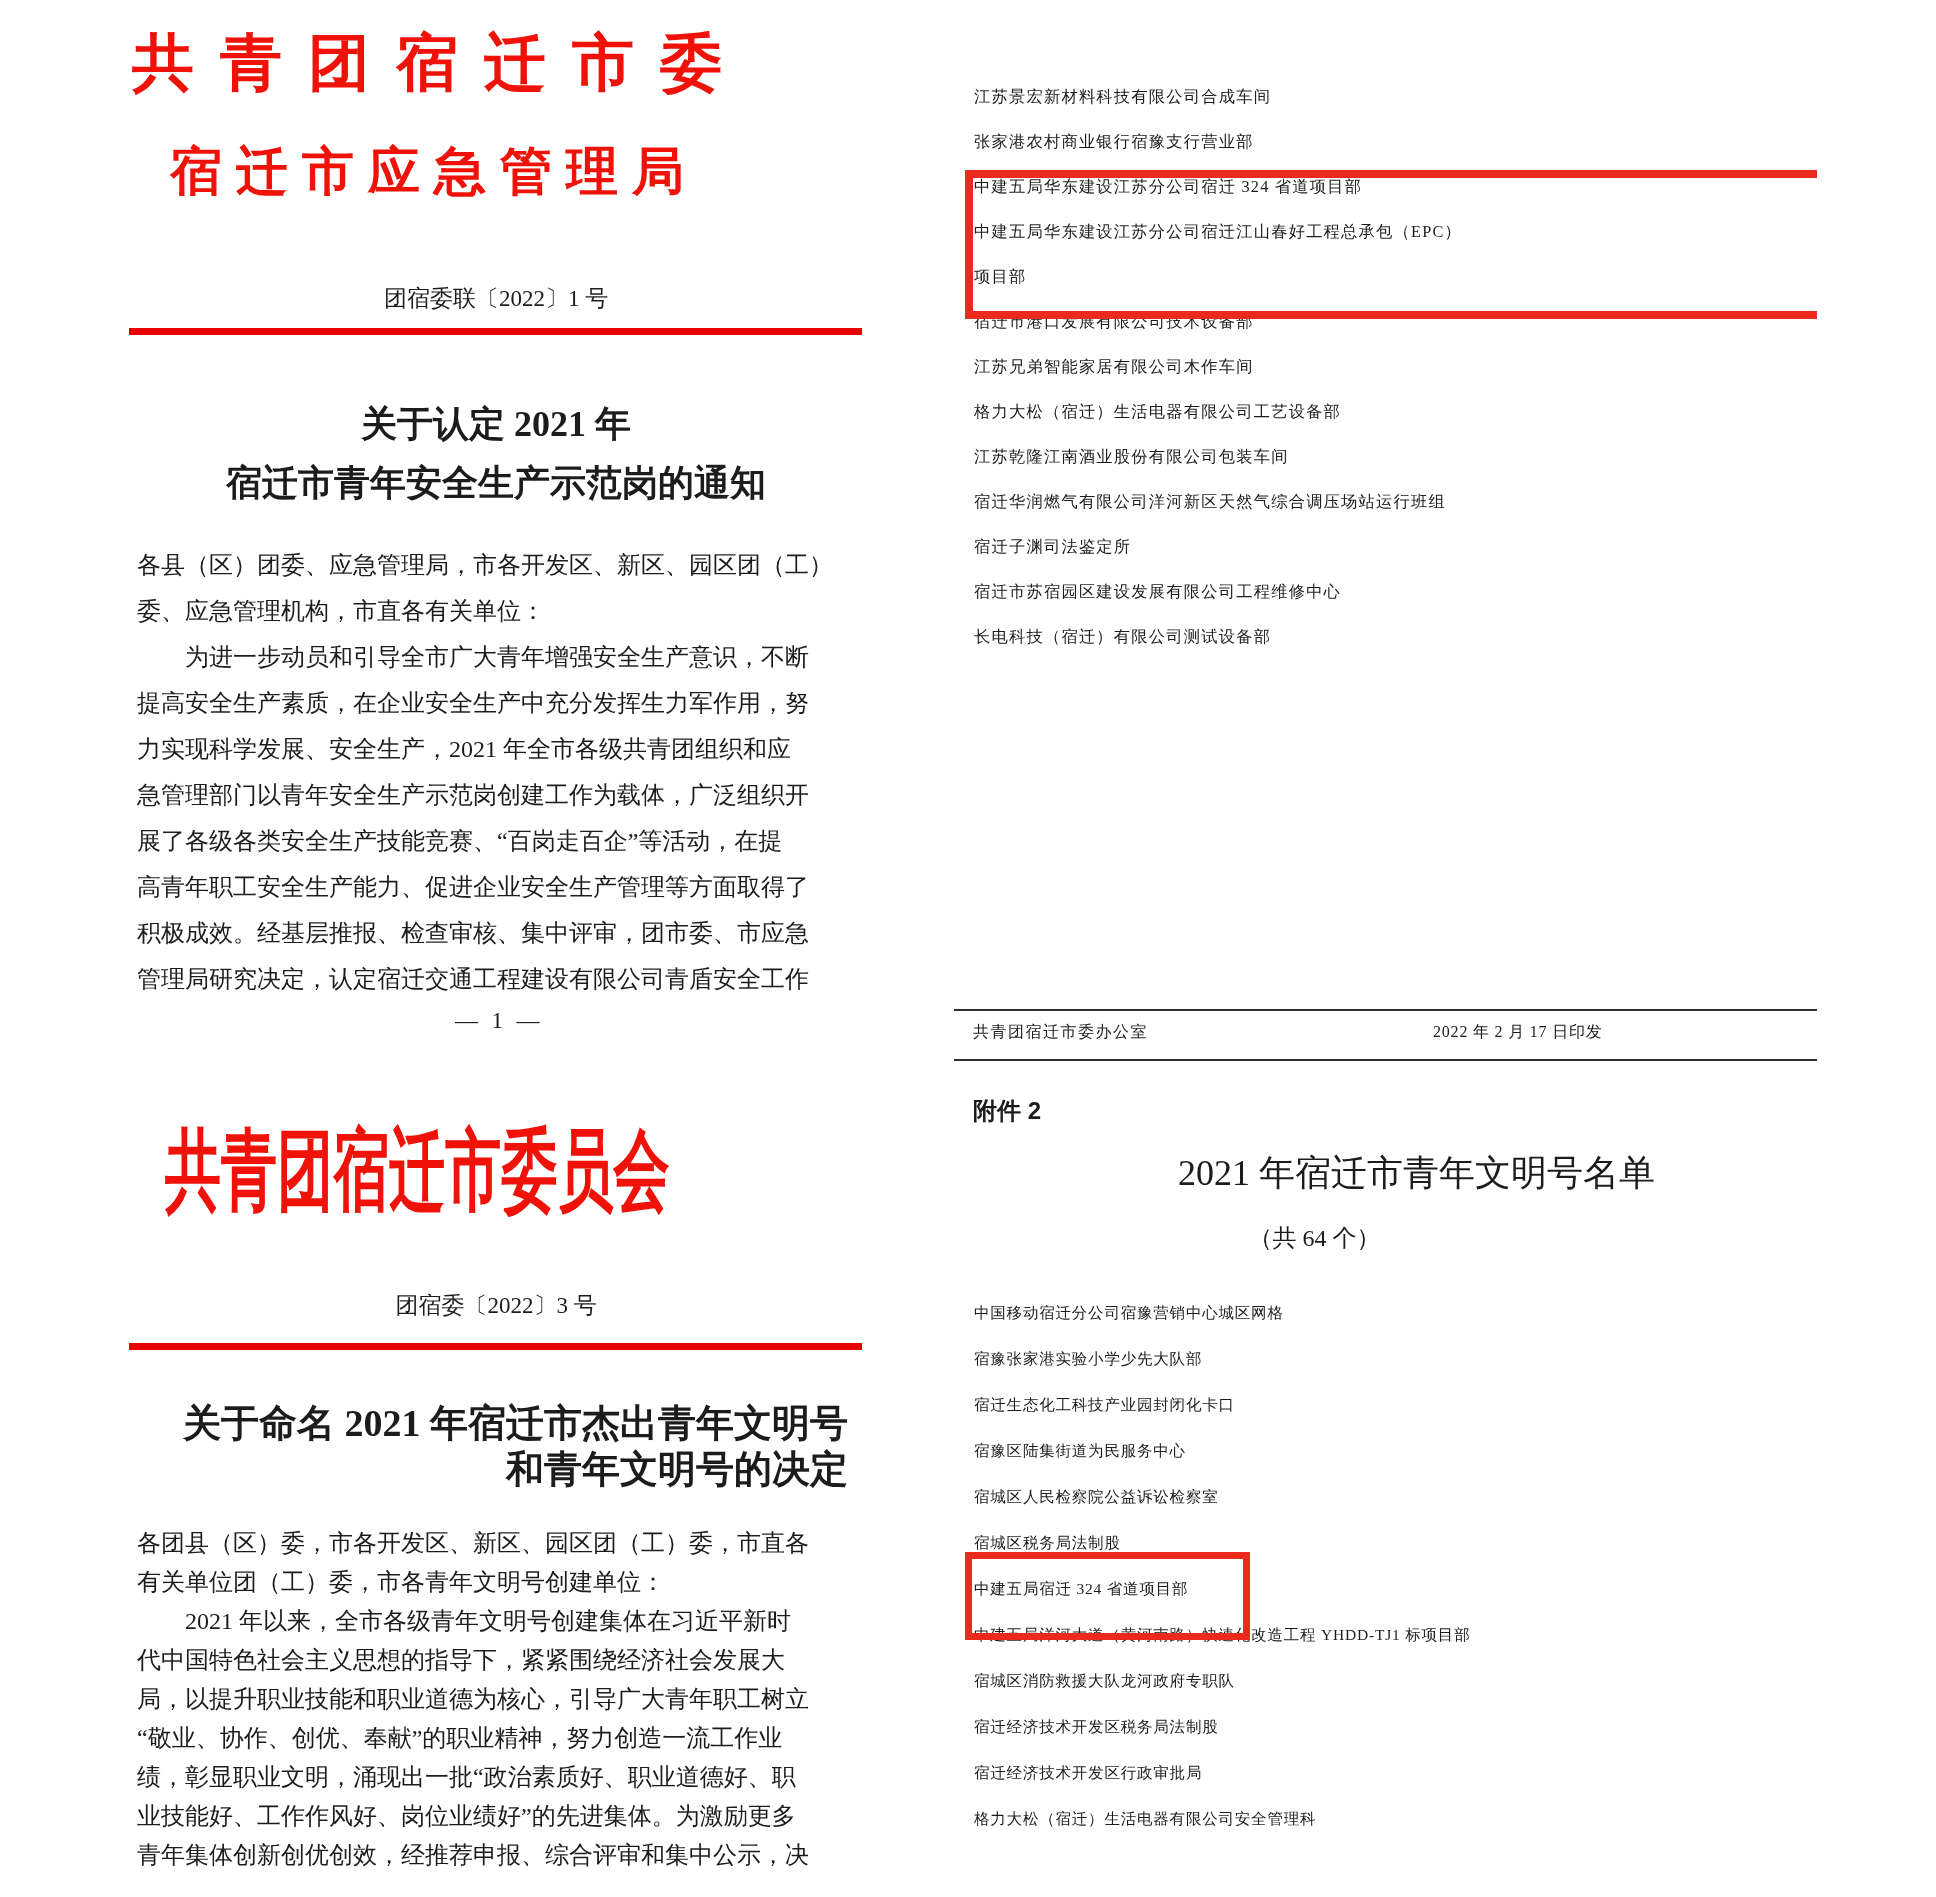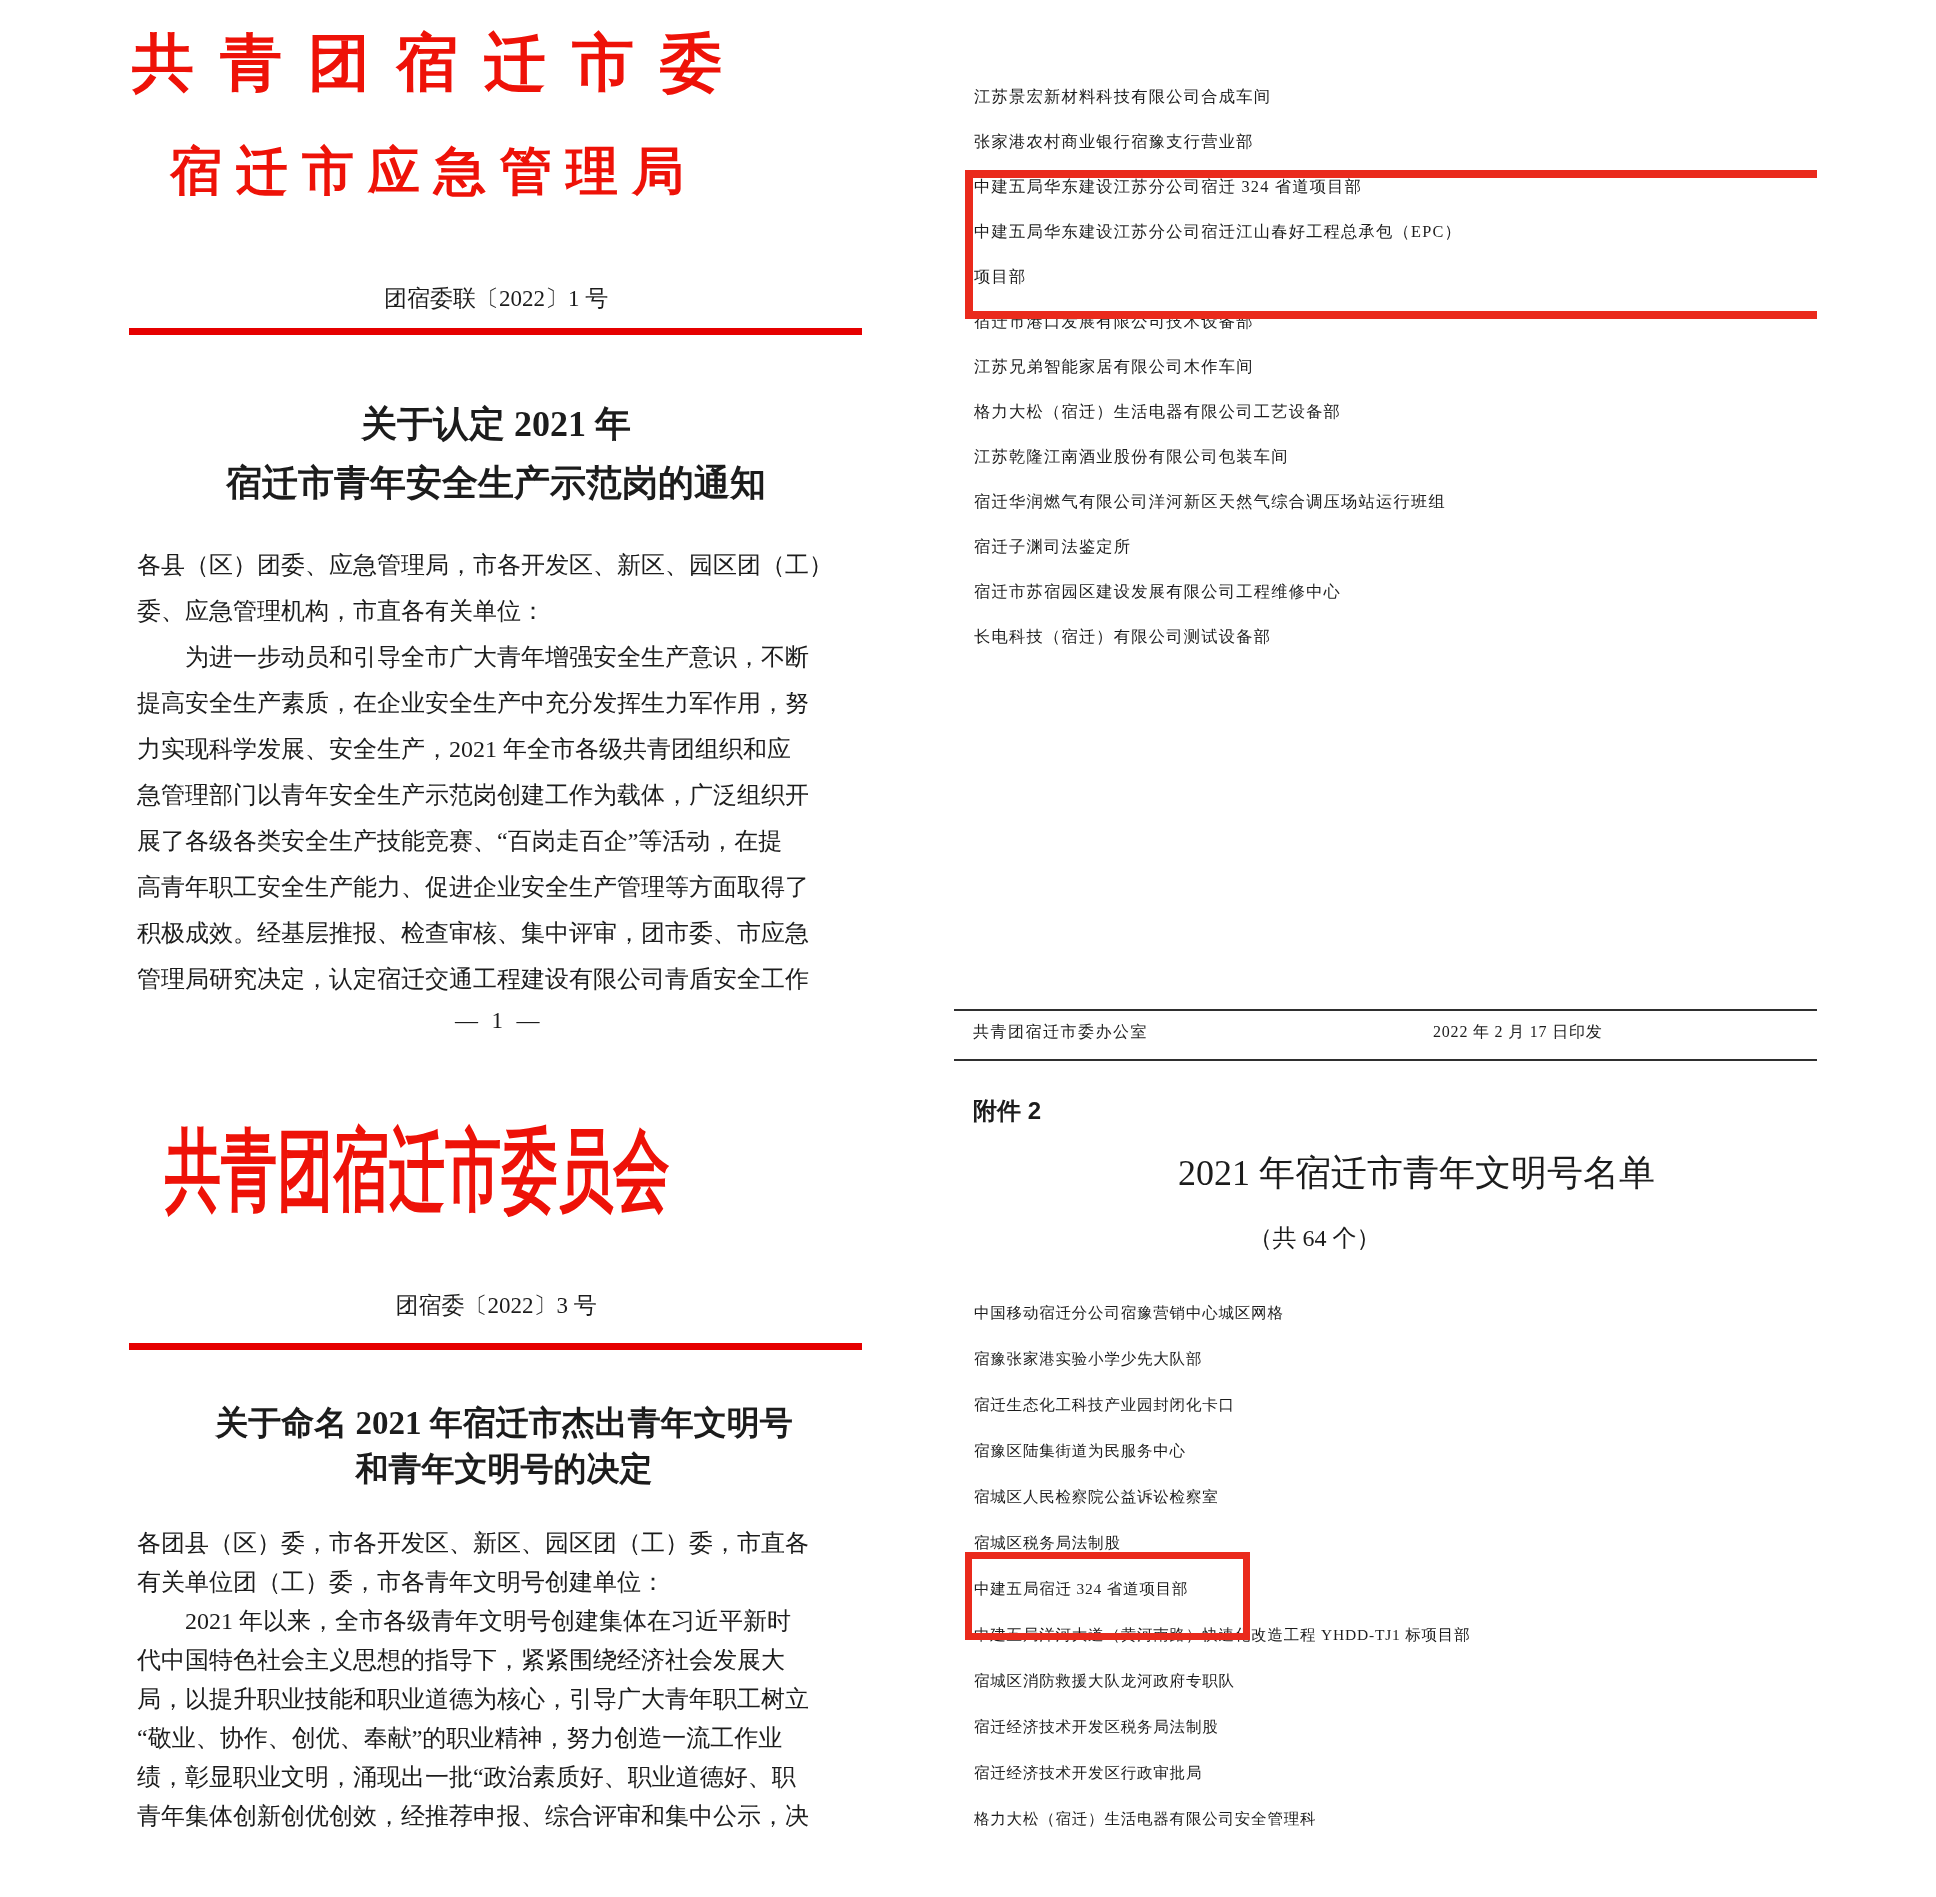--- a/index.html
+++ b/index.html
@@ -26,22 +26,22 @@
     font-size:36px;font-weight:bold;line-height:59px;}
   .body-block{left:137px;width:736px;font-size:24px;}
   .body1{top:542px;line-height:46px;}
   .pagenum{left:455px;top:1008px;font-size:23px;letter-spacing:3.9px;}
 
   
   .mh2{left:165px;top:1121px;font-size:89px;line-height:101px;
     transform:scaleX(0.63);transform-origin:left top;white-space:nowrap;}
   .docnum2{left:132px;top:1290px;width:728px;text-align:center;font-size:23px;}
   .rule2{left:129px;top:1343px;width:733px;}
-  .title-block2{left:140px;top:1400px;width:728px;text-align:center;
-    font-size:33px;font-weight:bold;line-height:46px;}
+  .title-block2{left:120px;top:1400px;width:728px;text-align:right;
+    font-size:38px;font-weight:bold;line-height:46px;}
   .body2{top:1524px;line-height:39px;}
   .list-line{white-space:nowrap;}
 
   
   .award-list{font-size:16.3px;letter-spacing:1.2px;}
   .list1{left:974px;top:74px;line-height:45px;}
   .list2{left:974px;top:1290px;line-height:46px;font-size:15.5px;letter-spacing:0.8px;}
   .hl-box{border-style:solid;border-color:var(--box_red,#ea2a1c);background:transparent;pointer-events:none;}
   .box1{left:965px;top:170px;width:922px;height:133px;border-width:8.5px;}
   .box2{left:965px;top:1552px;width:271px;height:74px;border-width:7.7px;}
@@ -103,20 +103,21 @@
   </div>
 
   <div class="abs body-block body2">
       <div class="list-line">各团县（区）委，市各开发区、新区、园区团（工）委，市直各</div>
       <div class="list-line">有关单位团（工）委，市各青年文明号创建单位：</div>
       <div class="list-line">　　2021 年以来，全市各级青年文明号创建集体在习近平新时</div>
       <div class="list-line">代中国特色社会主义思想的指导下，紧紧围绕经济社会发展大</div>
       <div class="list-line">局，以提升职业技能和职业道德为核心，引导广大青年职工树立</div>
       <div class="list-line">“敬业、协作、创优、奉献”的职业精神，努力创造一流工作业</div>
       <div class="list-line">绩，彰显职业文明，涌现出一批“政治素质好、职业道德好、职</div>
+      <div class="list-line">业技能好、工作作风好、岗位业绩好”的先进集体。为激励更多</div>
       <div class="list-line">青年集体创新创优创效，经推荐申报、综合评审和集中公示，决</div>
     </div>
 
   <div class="abs award-list list1">
       <div class="list-line">江苏景宏新材料科技有限公司合成车间</div>
       <div class="list-line">张家港农村商业银行宿豫支行营业部</div>
       <div class="list-line">中建五局华东建设江苏分公司宿迁 324 省道项目部</div>
       <div class="list-line">中建五局华东建设江苏分公司宿迁江山春好工程总承包（EPC）</div>
       <div class="list-line">项目部</div>
       <div class="list-line">宿迁市港口发展有限公司技术设备部</div>

